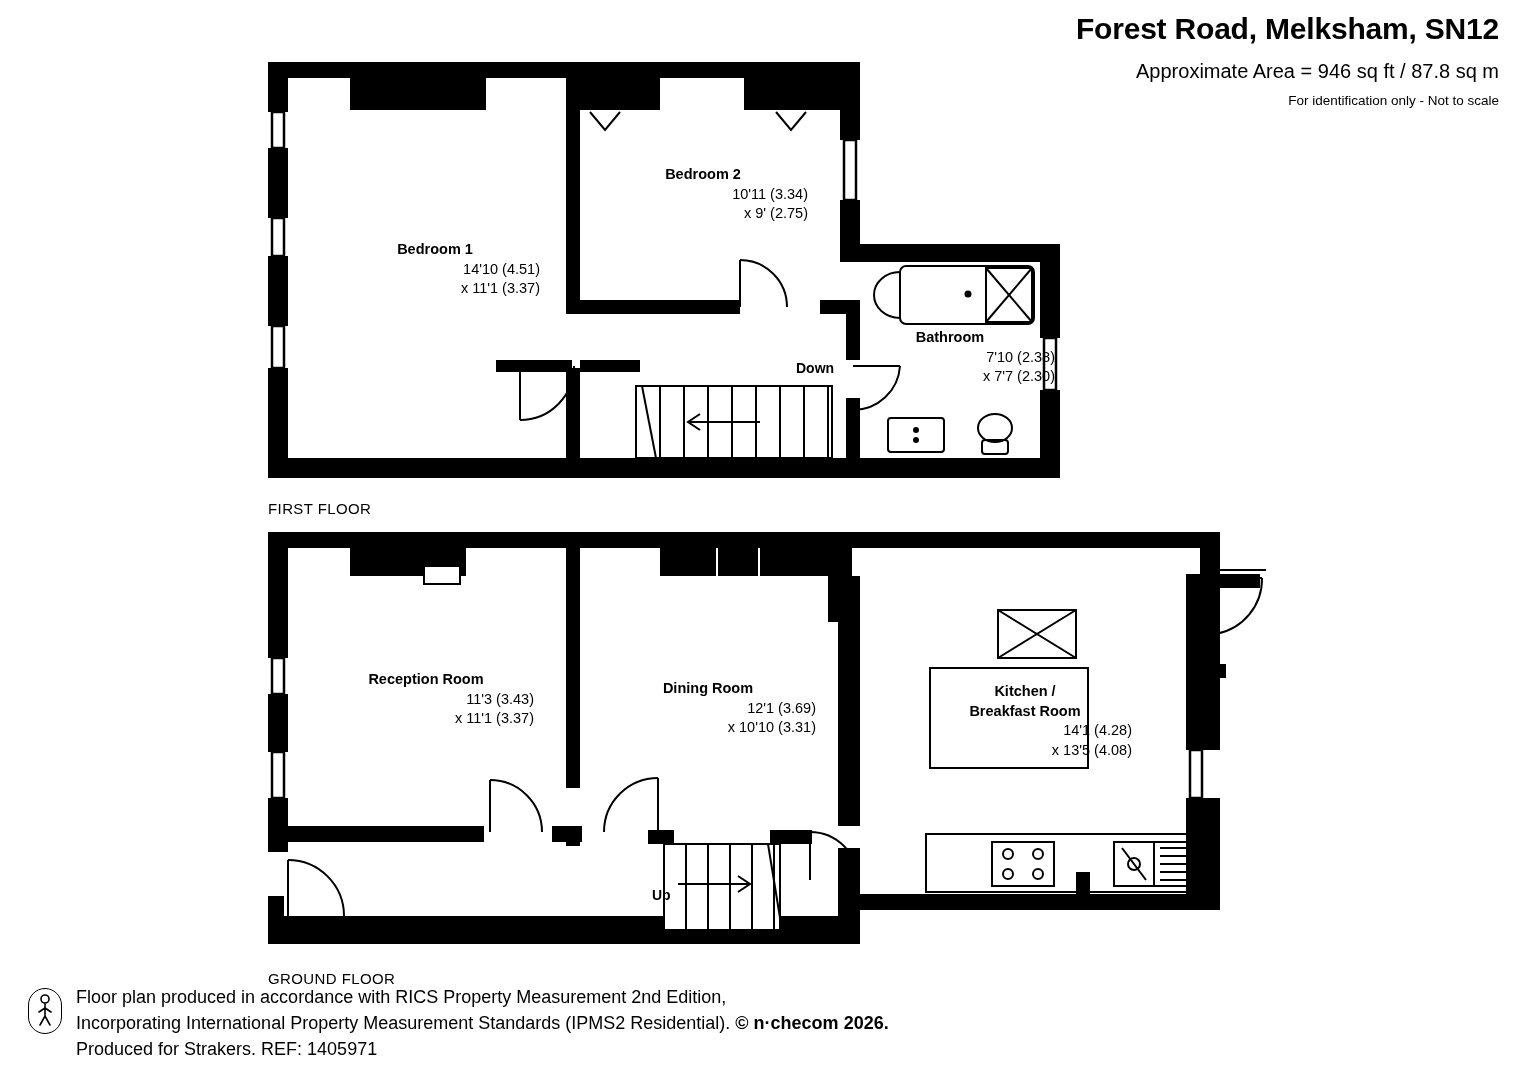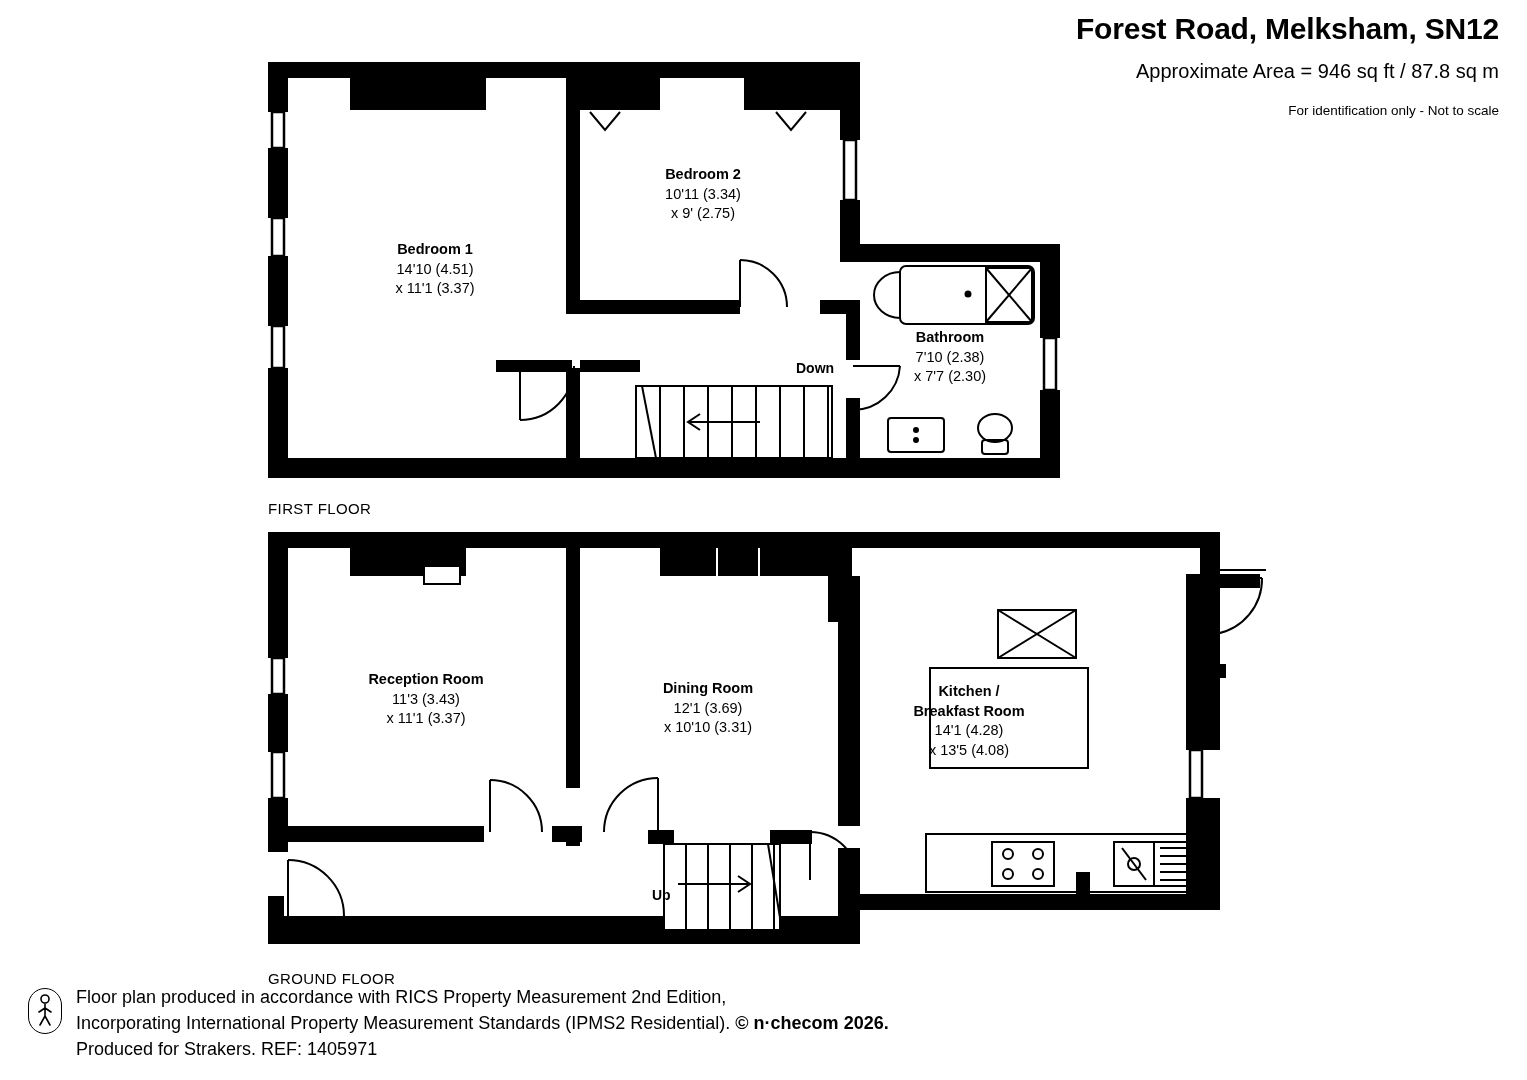--- a/index.html
+++ b/index.html
@@ -30,21 +30,21 @@
     letter-spacing: -0.2px;
     line-height: 1.15;
   }
   .subtitle {
     font-size: 20px;
     margin-top: 12px;
     line-height: 1.2;
   }
   .note {
     font-size: 13.5px;
-    margin-top: 20px;
+    margin-top: 10px;
   }
 
   
   .floor-caption {
     position: absolute;
     font-size: 15px;
     font-weight: normal;
     letter-spacing: 0.4px;
   }
   #first-floor-caption { left: 268px; top: 500px; }
@@ -52,21 +52,21 @@
 
   
   .room-label {
     position: absolute;
     text-align: center;
     font-size: 14.5px;
     line-height: 1.35;
     white-space: nowrap;
   }
   .room-label .rname { font-weight: bold; font-size: 14.5px; }
-  .room-label .rdim { font-size: 14.5px; }
+  .room-label .rdim { font-size: 14.5px; text-align: right; }
 
   .stair-label {
     position: absolute;
     font-size: 14px;
     font-weight: bold;
     padding-left: 16px;
   }
 
   
   .footer {
@@ -337,21 +337,21 @@
     <div class="rdim">11'3 (3.43)</div>
     <div class="rdim">x 11'1 (3.37)</div>
   </div>
 
   <div class="room-label" style="left:600px; top:679px; width:216px;">
     <div class="rname">Dining Room</div>
     <div class="rdim">12'1 (3.69)</div>
     <div class="rdim">x 10'10 (3.31)</div>
   </div>
 
-  <div class="room-label" style="left:862px; top:682px; width:214px;">
+  <div class="room-label" style="left:918px; top:682px; width:214px;">
     <div class="rname">Kitchen /</div>
     <div class="rname">Breakfast Room</div>
     <div class="rdim">14'1 (4.28)</div>
     <div class="rdim">x 13'5 (4.08)</div>
   </div>
 
   <div class="stair-label" style="left:636px; top:887px;">Up</div>
 
   <div class="footer">
     <div class="footer-badge">

